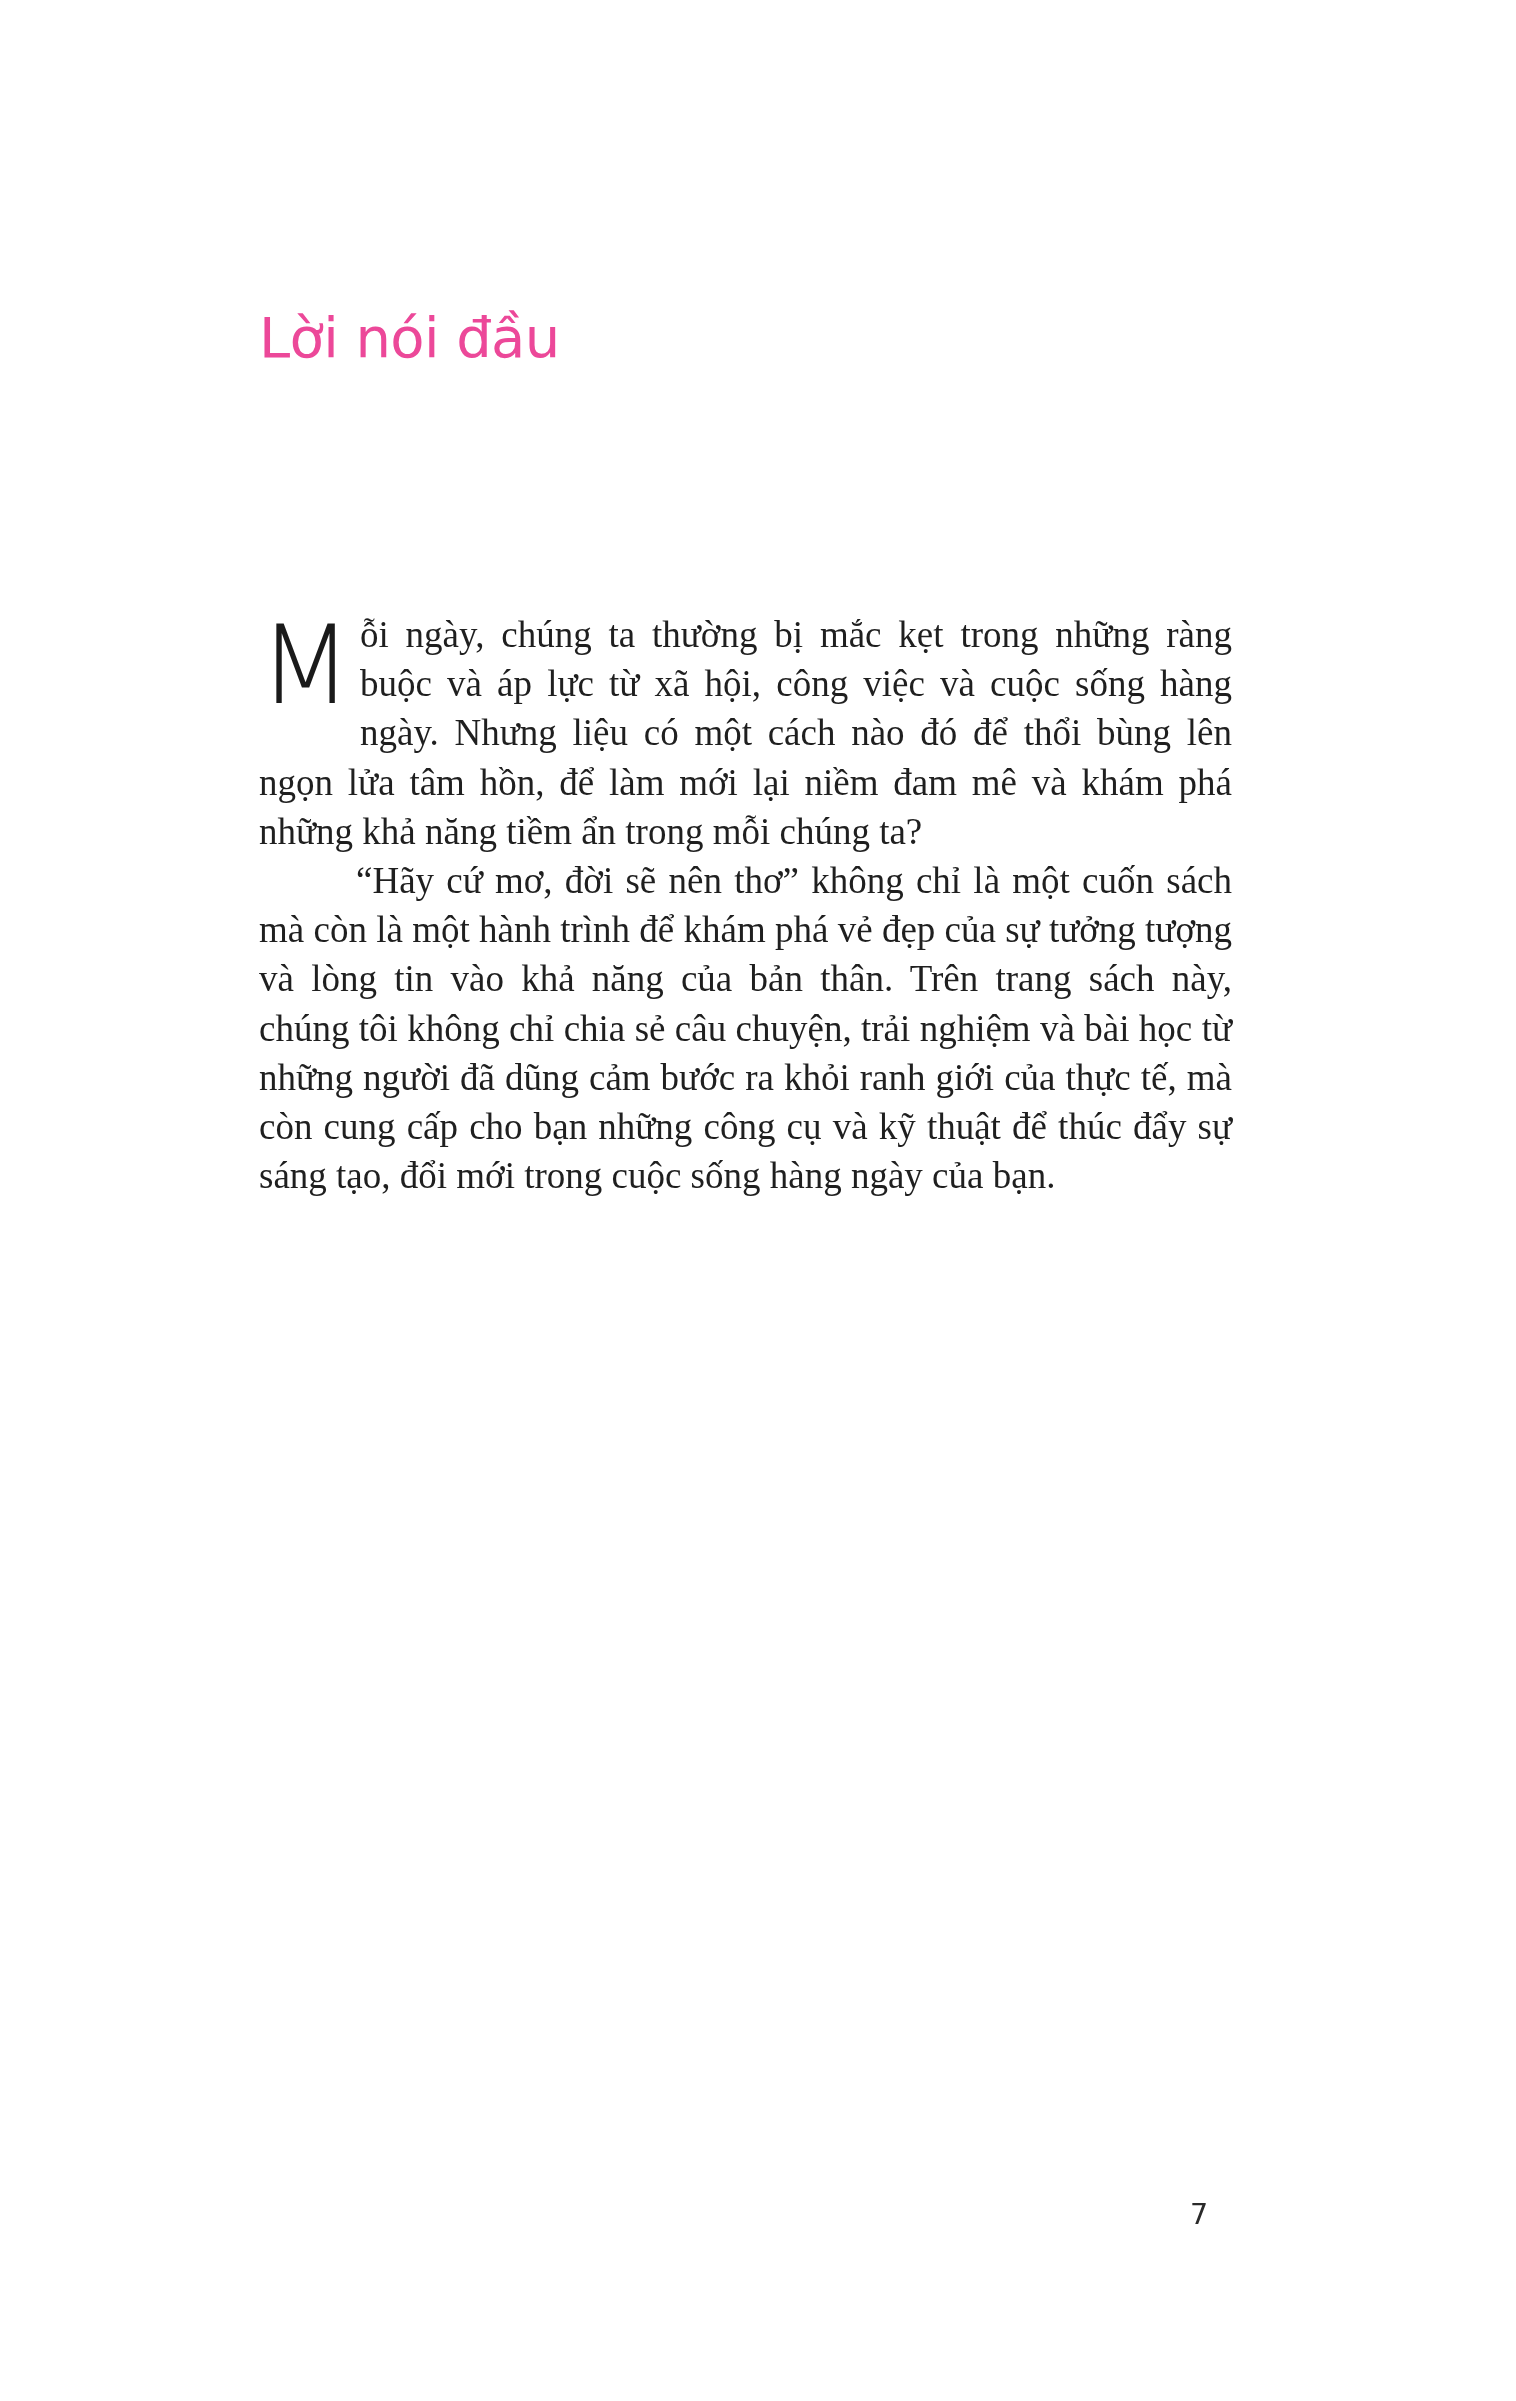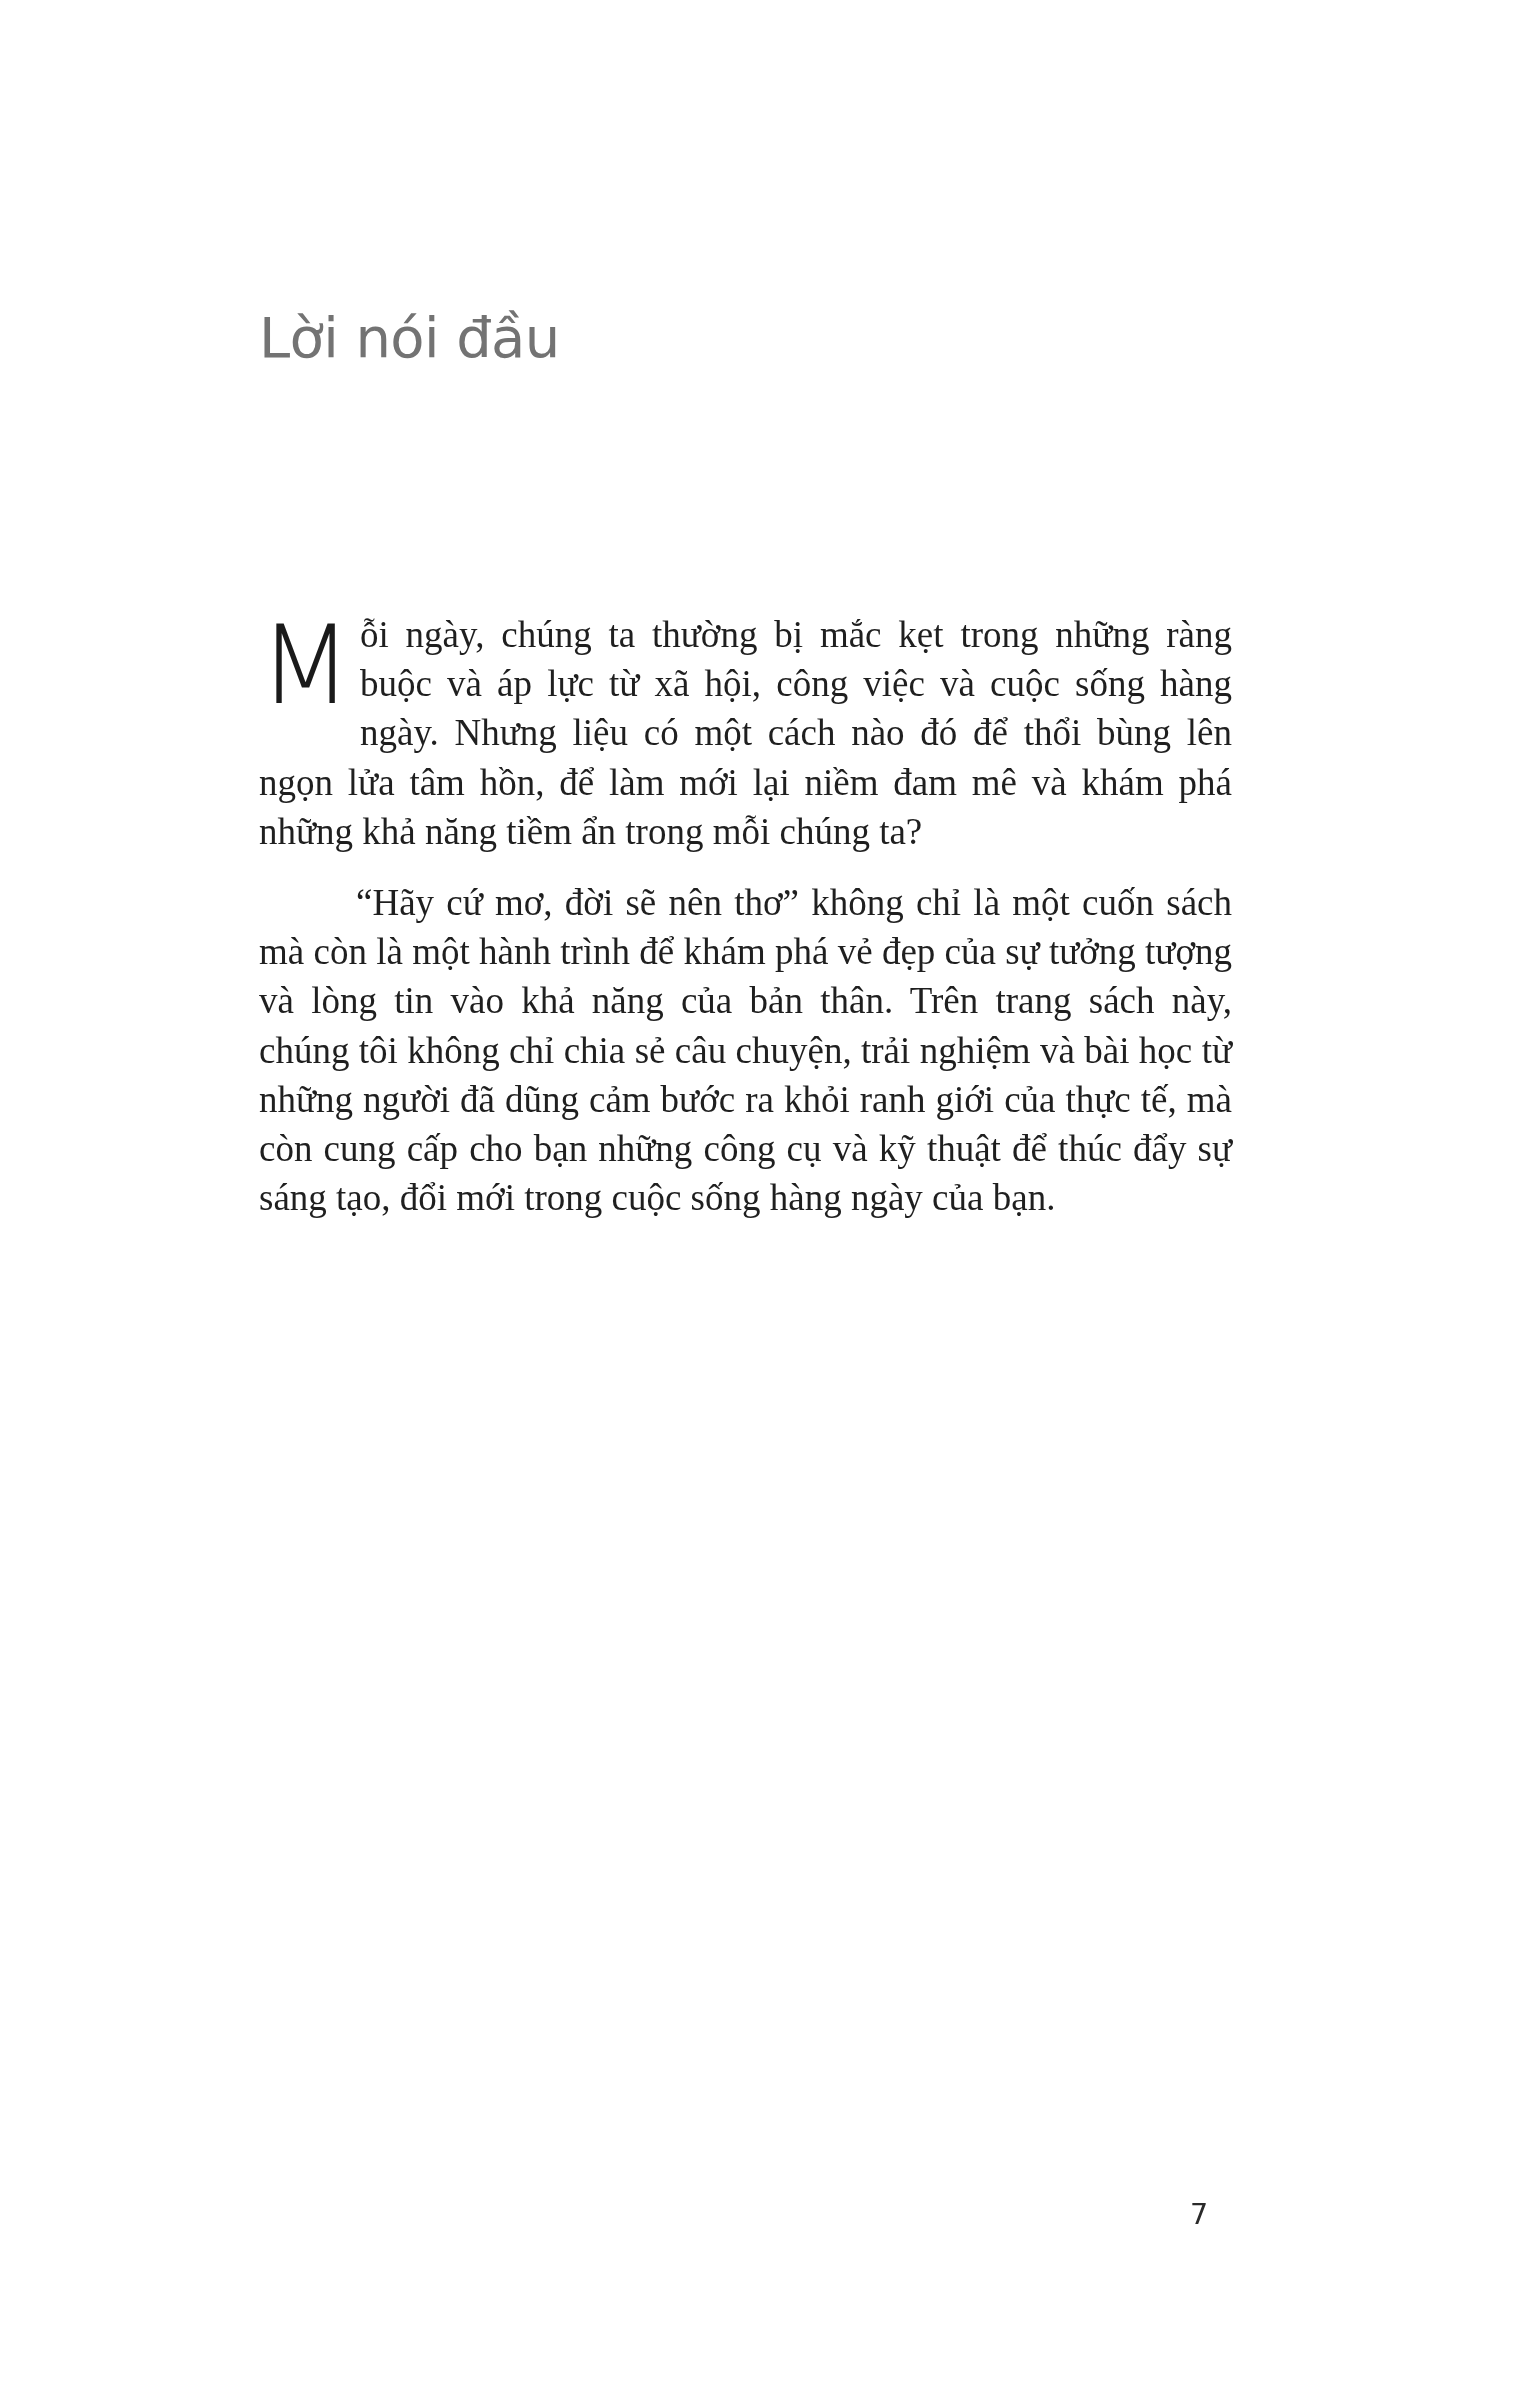--- a/index.html
+++ b/index.html
@@ -34,21 +34,21 @@
   }
 
   .chapter-title {
     position: absolute;
     top: 269px;
     left: 0;
     font-family: "DejaVu Sans", sans-serif;
     font-weight: 400;
     font-size: 56px;
     letter-spacing: -0.6px;
-    color: #737373;
+    color: #ec4899;
     line-height: 1.1;
     white-space: nowrap;
   }
 
   .body-block {
     position: absolute;
     top: 610px;
     left: 0;
     width: 973px;
   }
@@ -58,21 +58,20 @@
     font-size: 37px;
     line-height: 1.33;
     text-align: justify;
     text-justify: inter-word;
     color: #1f1f1f;
     hyphens: none;
   }
 
   p.para.indent {
     text-indent: 97px;
-    margin-top: 22px;
   }
 
   
   .dropcap-para {
     position: relative;
   }
   .dropcap {
     float: left;
     font-family: "DejaVu Sans", sans-serif;
     font-weight: 300;

